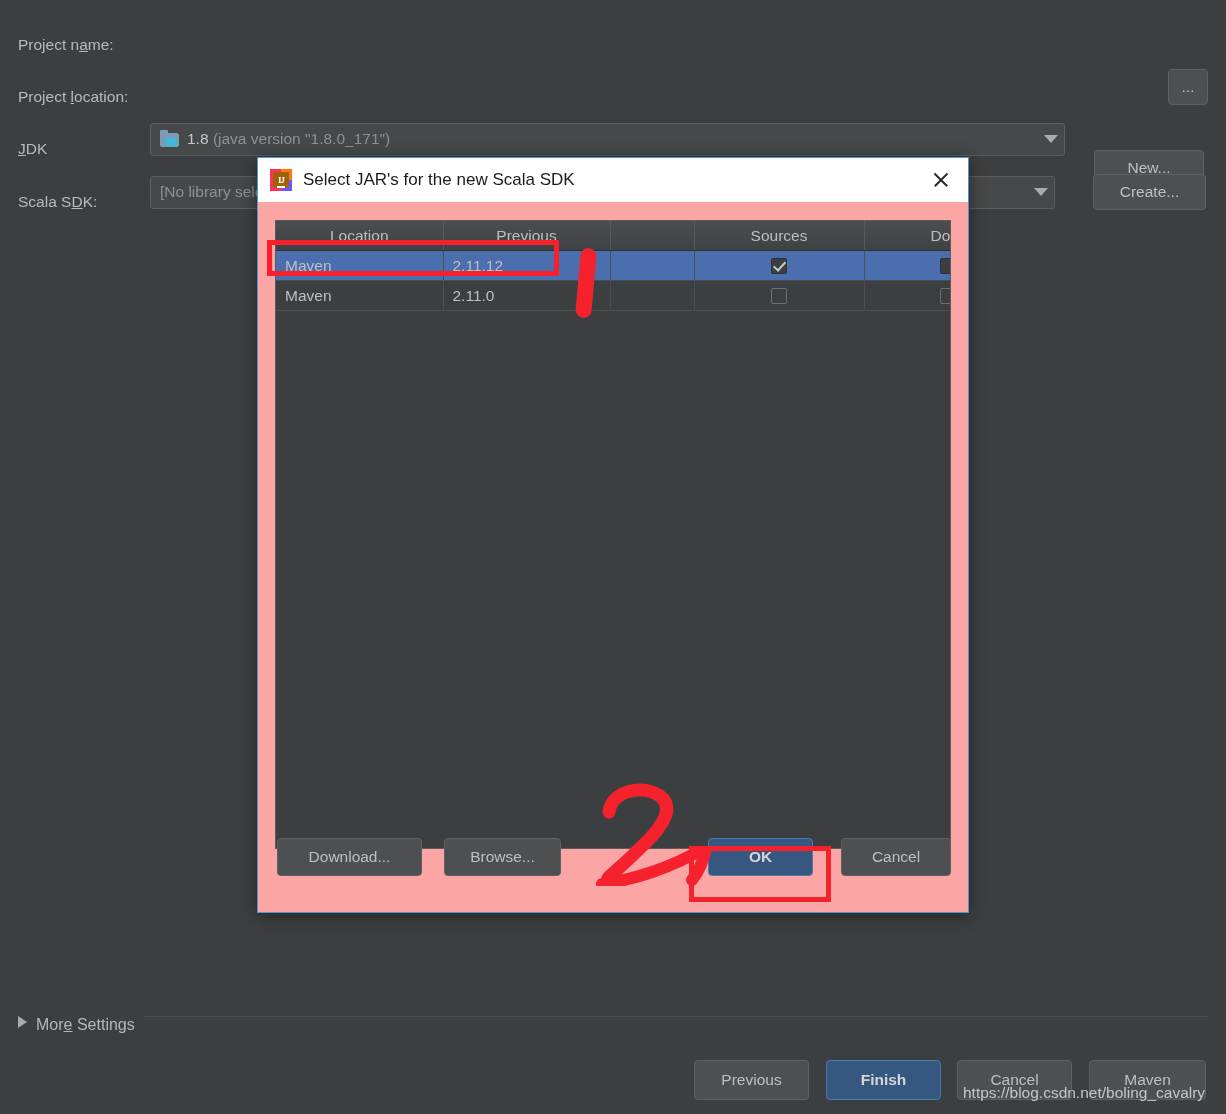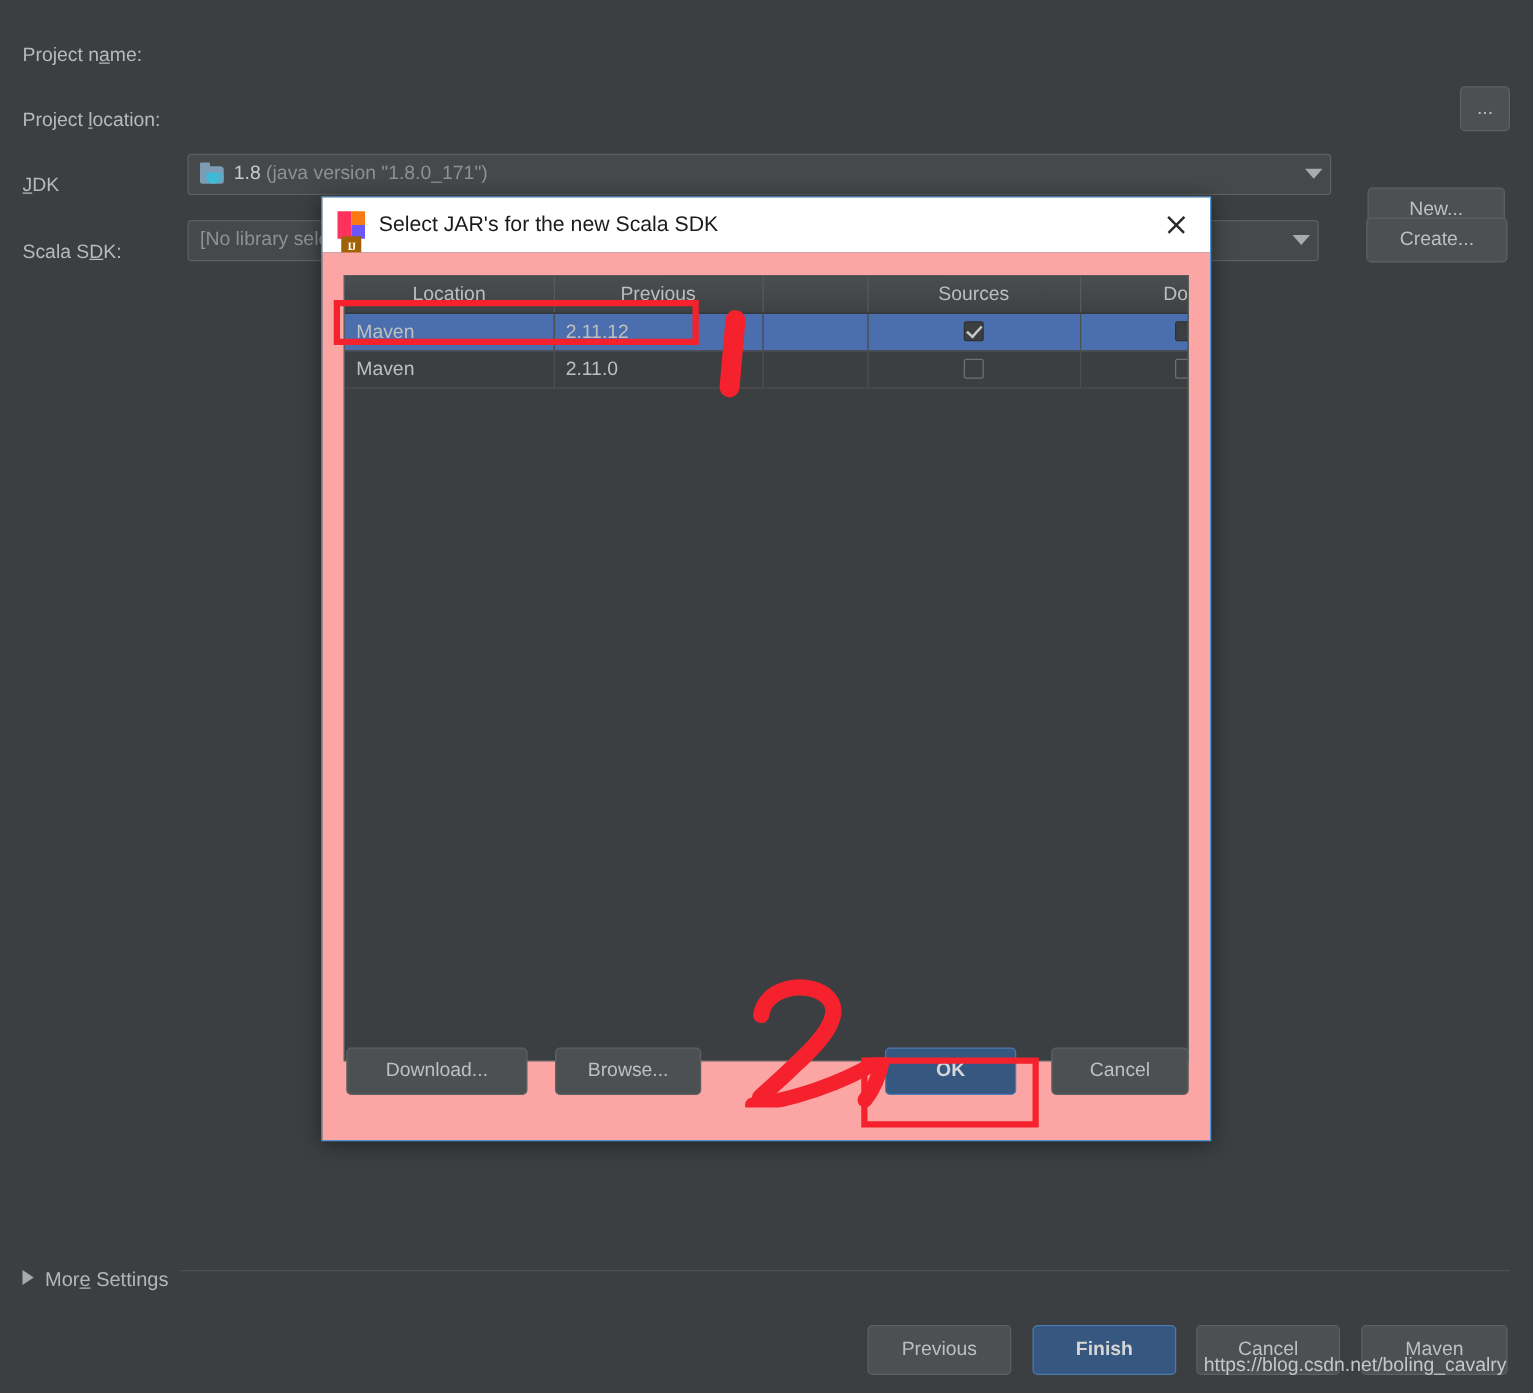--- a/index.html
+++ b/index.html
@@ -194,21 +194,21 @@
   .ij-icon {
     width: 22px; height: 22px;
     position: relative;
     flex: 0 0 auto;
   }
   .ij-icon .q-tl { position:absolute; left:0; top:0; width:11px; height:11px; background:#fe315d; }
   .ij-icon .q-tr { position:absolute; right:0; top:0; width:11px; height:11px; background:#f97a12; }
   .ij-icon .q-bl { position:absolute; left:0; bottom:0; width:11px; height:11px; background:#fe315d; }
   .ij-icon .q-br { position:absolute; right:0; bottom:0; width:11px; height:11px; background:#6b57ff; }
   .ij-icon .plate {
-    position:absolute; left:3px; top:20px; width:16px; height:16px;
+    position:absolute; left:3px; top:3px; width:16px; height:16px;
     background:#a16207; display:flex; align-items:flex-end; justify-content:center;
     color:#fff; font-size:9px; font-weight:bold; letter-spacing:-1px;
     font-family:"Liberation Serif", serif;
   }
   .ij-icon .plate i { font-style: normal; border-bottom: 2px solid #fff; padding: 0 1px 1px 1px;}
   #dialog-close {
     width: 34px; height: 34px;
     display:flex; align-items:center; justify-content:center;
     position: relative;
   }

